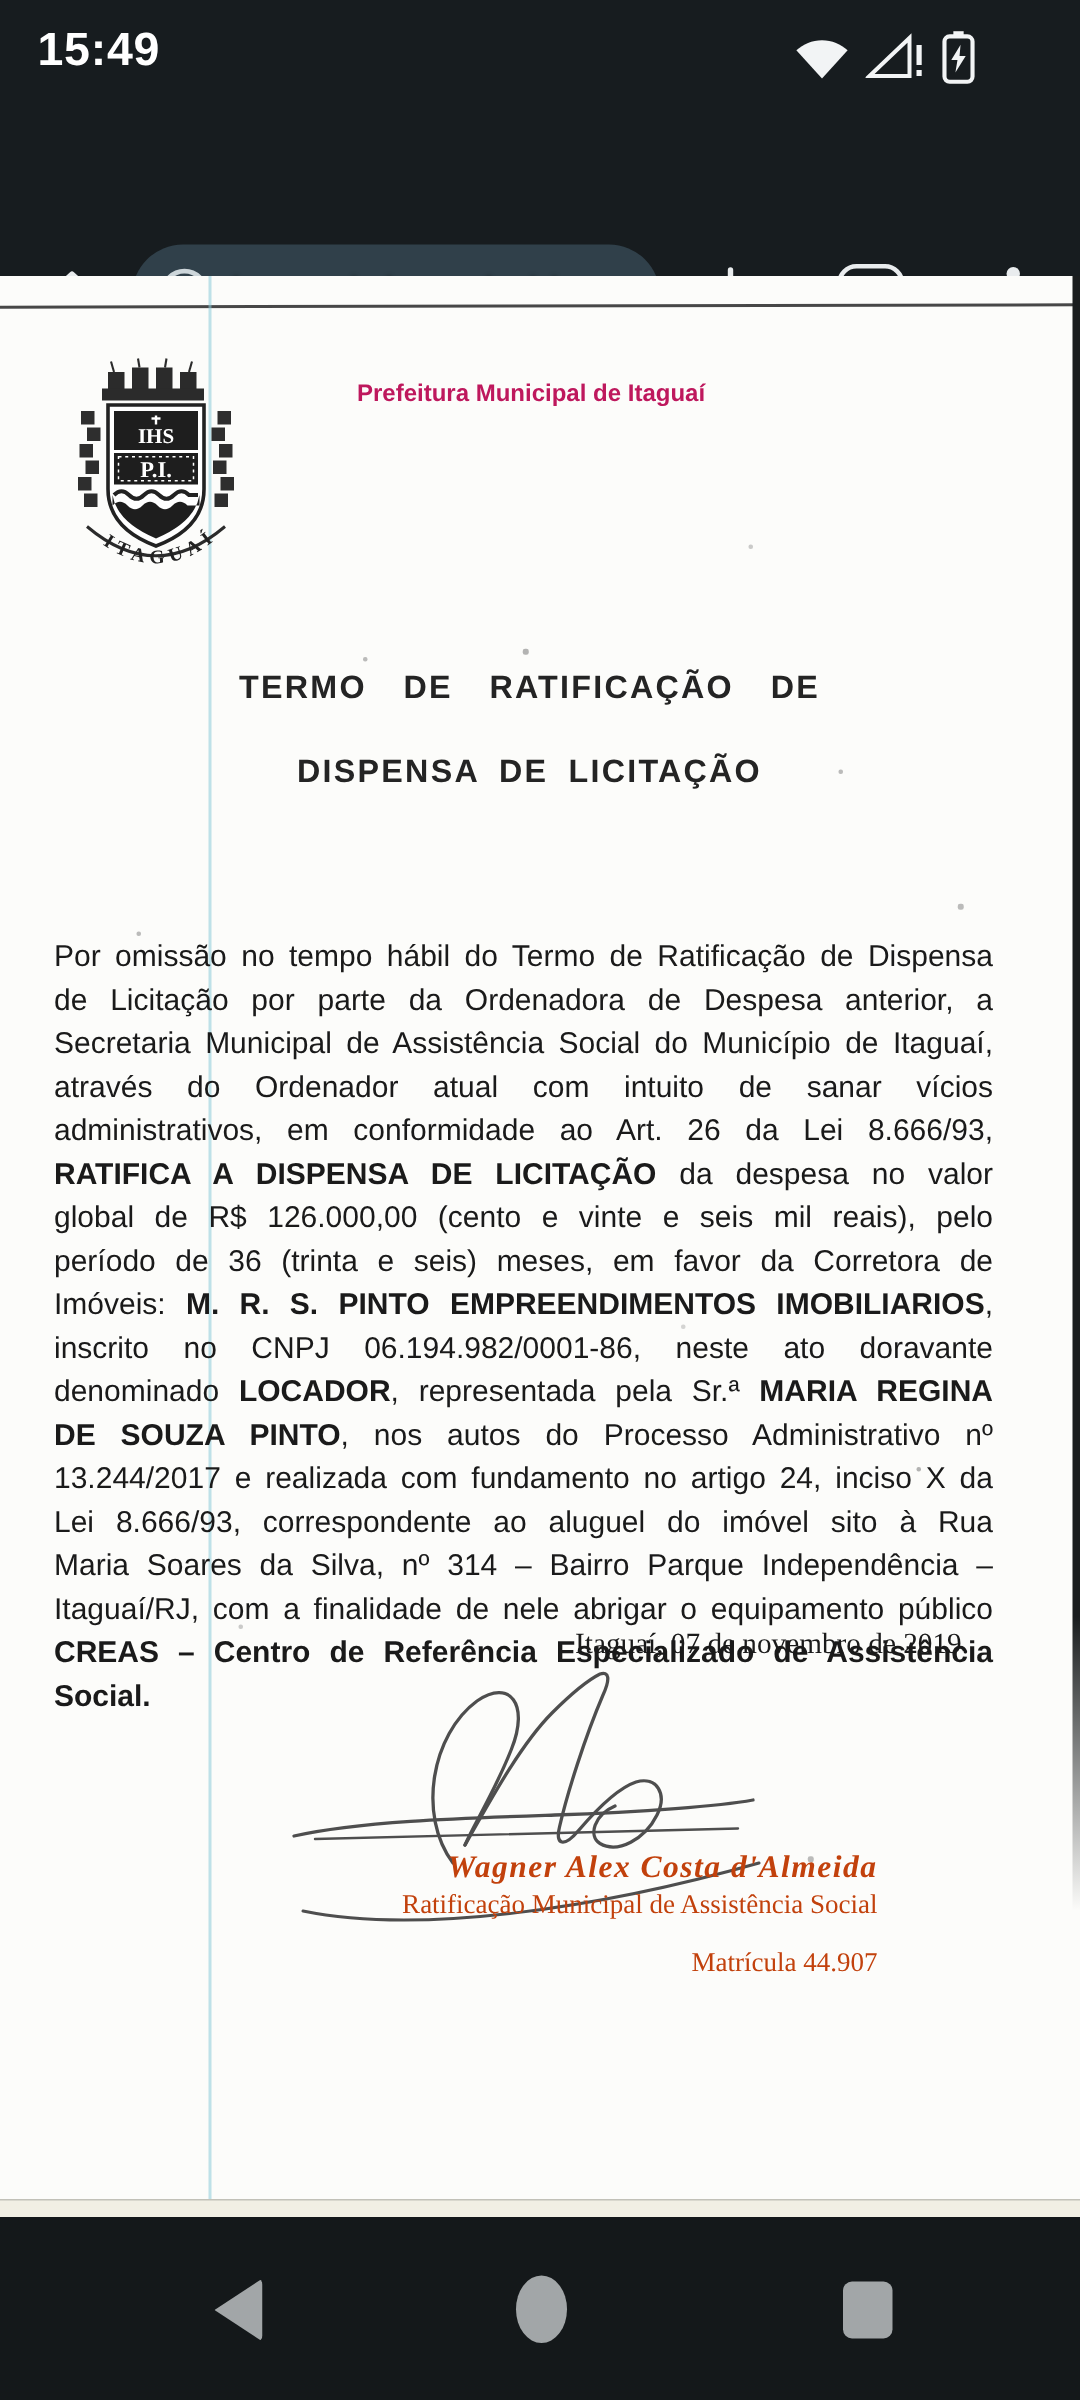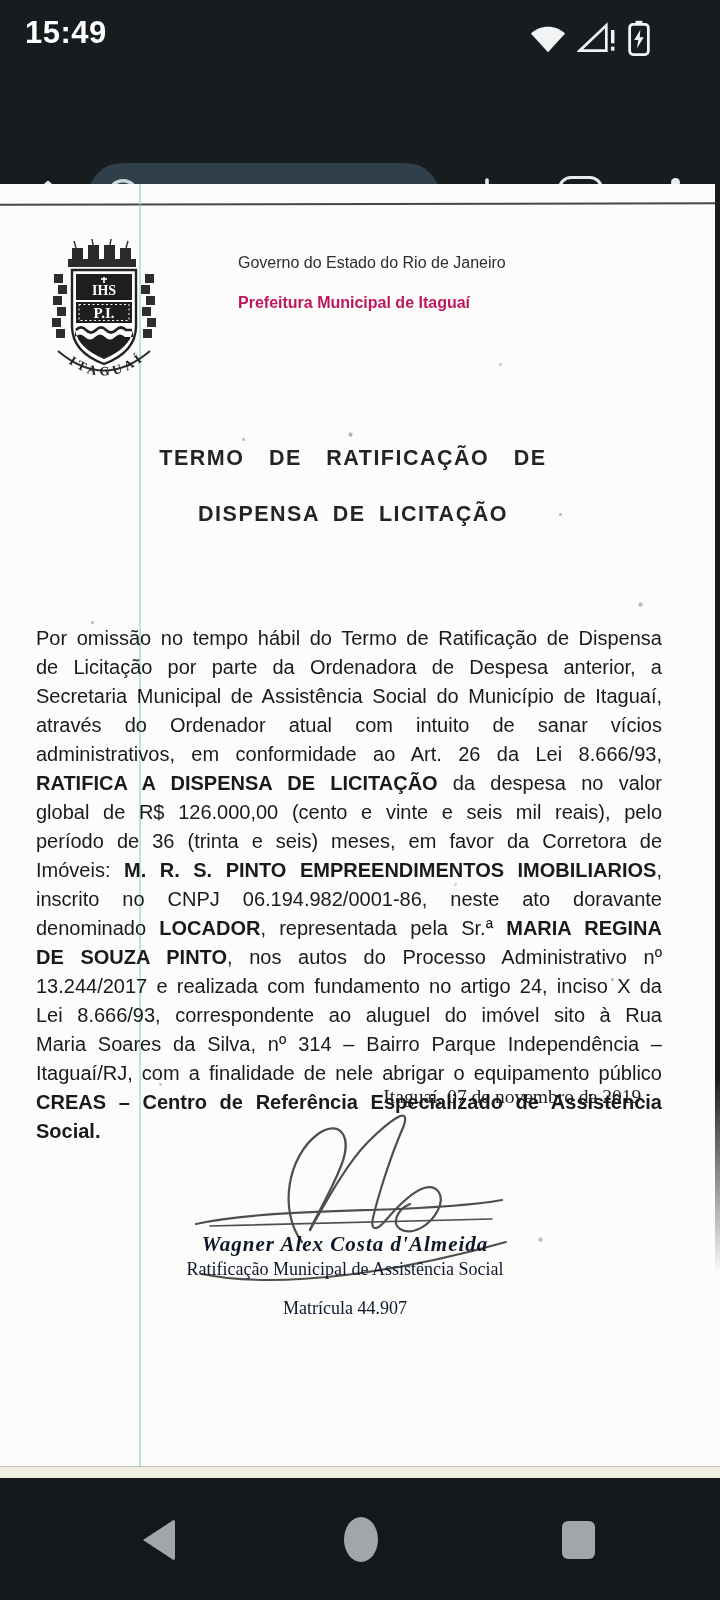--- a/index.html
+++ b/index.html
@@ -64,22 +64,22 @@
   .doc-title .t2 { word-spacing:6px; }
   .doc-body {
     position:absolute; left:36px; top:440px; width:626px;
     font-family:Liberation Sans, sans-serif; font-size:20px; line-height:29px;
     text-align:justify; word-spacing:3px; color:#1a1a1a;
   }
   .doc-body b { font-weight:bold; }
   .doc-date { position:absolute; right:74px; top:902px;
     font-family:"Liberation Serif", serif; font-size:19.5px; color:#1a1a1a; }
   .sig-svg { position:absolute; left:150px; top:930px; }
-  .sig-block { position:absolute; left:105px; top:1048px; width:480px; text-align:center;
-    font-family:"Liberation Serif", serif; color:#0f172a; }
+  .sig-block { position:absolute; left:105px; top:1048px; width:480px; text-align:right;
+    font-family:"Liberation Serif", serif; color:#c2410c; }
   .sig-name { font-style:italic; font-weight:bold; font-size:21px; letter-spacing:1px; }
   .sig-role { font-size:18px; margin-top:2px; }
   .sig-matric { font-size:18px; margin-top:18px; }
   
   .nav-bar { position:absolute; left:0; top:1478px; width:720px; height:122px; background:#14181a; }
   .nav-back { position:absolute; left:143px; top:1519px; width:0; height:0;
     border-top:21px solid transparent; border-bottom:21px solid transparent;
     border-right:32px solid #a2a6a8; border-radius:4px; }
   .nav-home { position:absolute; left:344px; top:1517px; width:34px; height:45px;
     background:#a2a6a8; border-radius:50%; }
@@ -199,21 +199,20 @@
       <path d="M16 113 Q62 152 108 113" fill="none" stroke="#2b2b2b" stroke-width="2"></path>
       <defs>
           <path id="bannerArc" d="M20 120 Q62 155 104 120"></path>
         </defs>
       <text font-size="13" font-weight="bold" fill="#222" letter-spacing="4" font-family="Liberation Serif, serif">
         <textPath href="#bannerArc" startOffset="8">ITAGUAÍ</textPath>
       </text>
     </svg>
 
     <div class="doc-header-text">
-      <div>Governo do Estado do Rio de Janeiro</div>
       <div class="bold">Prefeitura Municipal de Itaguaí</div>
     </div>
 
     <div class="doc-title">
       <div class="t1">TERMO DE RATIFICAÇÃO DE</div>
       <div class="t2">DISPENSA DE LICITAÇÃO</div>
     </div>
 
     <div class="doc-body"><span>Por omissão no tempo hábil do Termo de Ratificação de Dispensa de Licitação por parte da Ordenadora de Despesa anterior, a Secretaria Municipal de Assistência Social do Município de Itaguaí, através do Ordenador atual com intuito de sanar vícios administrativos, em conformidade ao Art. 26 da Lei 8.666/93, </span><b>RATIFICA A DISPENSA DE LICITAÇÃO</b><span> da despesa no valor global de R$ 126.000,00 (cento e vinte e seis mil reais), pelo período de 36 (trinta e seis) meses, em favor da Corretora de Imóveis: </span><b>M. R. S. PINTO EMPREENDIMENTOS IMOBILIARIOS</b><span>, inscrito no CNPJ 06.194.982/0001-86, neste ato doravante denominado </span><b>LOCADOR</b><span>, representada pela Sr.ª </span><b>MARIA REGINA DE SOUZA PINTO</b><span>, nos autos do Processo Administrativo nº 13.244/2017 e realizada com fundamento no artigo 24, inciso X da Lei 8.666/93, correspondente ao aluguel do imóvel sito à Rua Maria Soares da Silva, nº 314 – Bairro Parque Independência – Itaguaí/RJ, com a finalidade de nele abrigar o equipamento público </span><b>CREAS – Centro de Referência Especializado de Assistência Social.</b></div>
 

